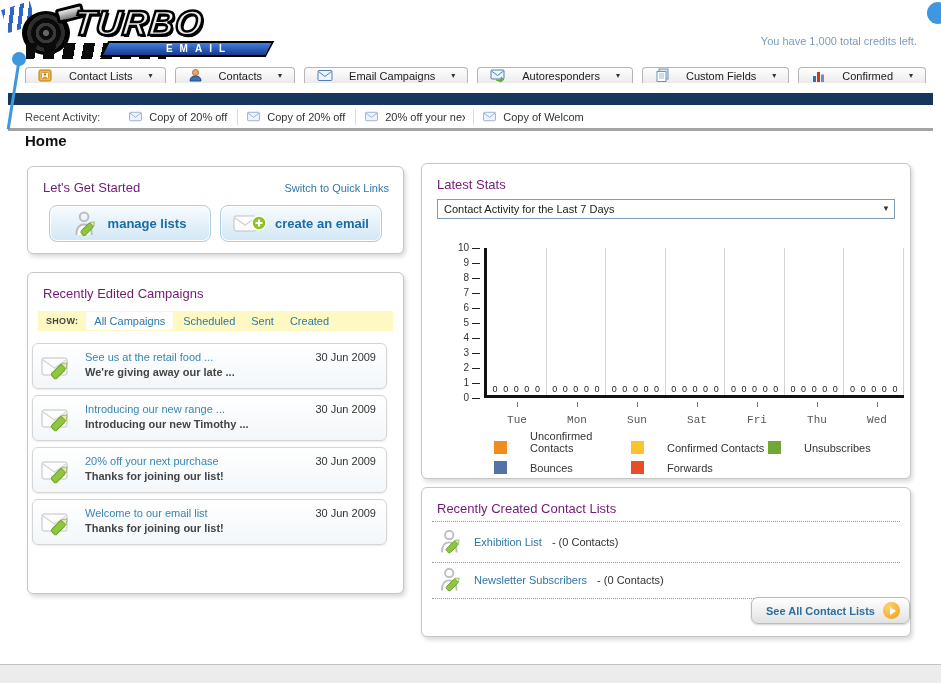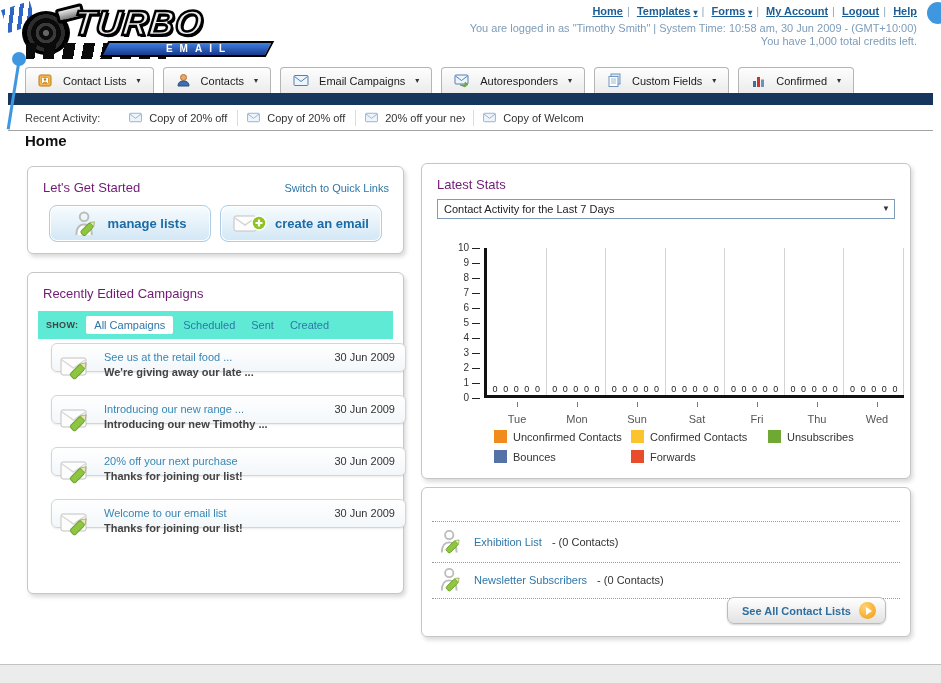--- a/index.html
+++ b/index.html
@@ -43,29 +43,29 @@
   .top-links { position:absolute; top:5px; right:16px; font-size:11px; font-weight:bold;
     color:#1b5e97; white-space:nowrap; }
   .top-links a { color:#1b5e97; text-decoration:underline; }
   .top-links .sep { color:#8fa8c0; font-weight:normal; margin:0 4px; }
   .dd-arrow { font-size:8px; text-decoration:none; display:inline-block; }
   .login-line { position:absolute; top:22px; right:16px; font-size:11px; color:#7d9cba; }
   .credits-line { position:absolute; top:35px; right:16px; font-size:11px; color:#7d9cba; }
 
   
   .tabs { position:absolute; top:67px; left:17px; display:flex; gap:9px; }
-  .tab { height:26px; padding:0 12px; display:flex; align-items:center; gap:10px;
+  .tab { height:16px; padding:0 12px; display:flex; align-items:center; gap:16px;
     border:1px solid #b5b5b5; border-bottom:none; border-radius:4px 4px 0 0;
     background:linear-gradient(#fefefe,#ebebeb); font-size:11px; color:#1a1a1a; cursor:pointer; }
   .tab .dd-arrow { color:#333; }
   .navbar { position:absolute; top:93px; left:0; width:100%; height:12px; background:#17365d; }
 
   
   .recent { position:absolute; top:105px; left:0; width:100%; height:26px;
-    border-bottom:1px solid #a3a3a3; display:flex; align-items:center; font-size:11px; color:#444; }
+    border-bottom:3px solid #a3a3a3; display:flex; align-items:center; font-size:11px; color:#444; }
   .recent-label { margin-left:17px; margin-right:20px; }
   .ra-item { display:flex; align-items:center; gap:6px; padding:0 8px; height:16px;
     border-left:1px solid #dcdcdc; cursor:pointer; }
   .ra-item:first-of-type { border-left:none; }
   .ra-text { width:80px; overflow:hidden; white-space:nowrap; color:#333; }
 
   .page-title { position:absolute; top:132px; left:17px; font-size:15px; font-weight:bold; color:#111; }
 
   
   .panel { position:absolute; background:#fff; border:1px solid #c6c6c6; border-radius:6px;
@@ -74,26 +74,26 @@
 
   #get-started { top:166px; left:19px; width:377px; height:88px; }
   .switch-link { position:absolute; right:14px; top:15px; font-size:11px; color:#2e77a8; }
   .gs-btn { position:absolute; top:38px; width:162px; height:37px; display:flex; align-items:center;
     justify-content:center; gap:8px; border:1px solid #aecde4; border-radius:8px;
     background:linear-gradient(#f8fcfe,#d2e7f5); box-shadow:inset 0 0 0 1px #fff;
     font-weight:bold; color:#1b6ca6; font-size:13px; cursor:pointer; }
   #btn-manage { left:21px; } #btn-create { left:192px; }
 
   #campaigns { top:272px; left:19px; width:377px; height:322px; }
-  .show-bar { position:absolute; top:38px; left:10px; right:10px; height:28px; background:#5eead4;
+  .show-bar { position:absolute; top:38px; left:10px; right:10px; height:20px; background:#fef9c3;
     display:flex; align-items:center; font-size:11px; }
   .show-label { font-size:9px; font-weight:bold; color:#444; margin:0 8px 0 8px; letter-spacing:.3px; }
   .filter { color:#2e77a8; margin-right:16px; }
   .filter.active { background:#fff; padding:3px 8px; border-radius:2px; margin-right:10px; }
-  .card { position:absolute; left:23px; width:355px; height:29px; border:1px solid #d5d5d5;
+  .card { position:absolute; left:4px; width:355px; height:46px; border:1px solid #d5d5d5;
     border-radius:6px; background:linear-gradient(#ffffff,#f3f7fa);
     box-shadow:0 1px 2px rgba(0,0,0,.08);text-align:center; }
   .card .cicon { position:absolute; left:8px; top:7px; }
   .card .ctitle { position:absolute; left:52px; top:7px; font-size:11px; color:#3786b5; }
   .card .csub { position:absolute; left:52px; top:22px; font-size:11px; color:#444;font-weight:bold; }
   .card .cdate { position:absolute; right:10px; top:7px; font-size:11px; color:#333; }
 
   .pill-btn { position:absolute; display:inline-flex; align-items:center; gap:8px; height:27px;
     padding:0 9px 0 14px; border:1px solid #bbb; border-radius:7px;
     background:linear-gradient(#ffffff,#e2e2e2); color:#2e6e9e; font-weight:bold; font-size:11px;
@@ -116,65 +116,54 @@
     border-left:3px solid #111; border-bottom:3px solid #111; display:flex; }
   .grp { flex:1; position:relative; border-right:1px solid #d4d4d4; }
   .zeros { position:absolute; left:0; right:0; bottom:1px; display:flex;
     justify-content:space-evenly; font-size:9px; color:#222; }
   .y-ticks { position:absolute; left:18px; top:84px; width:42px; height:152px; }
   .ylab { position:absolute; right:13px; font-size:10px; color:#333; }
   .ydash { position:absolute; right:2px; width:8px; height:1px; background:#222; }
   .x-labels { position:absolute; left:65px; top:238px; width:420px; display:flex; }
   .xcell { flex:1; text-align:center; }
   .xtick { display:block; width:1px; height:5px; background:#777; margin:0 auto 2px auto; }
-  .xlab { font-size:11px; color:#555; }
+  .xlab { font-size:11px; color:#555;font-family:Liberation Mono, monospace; }
   .legend { position:absolute; left:72px; top:266px; width:420px; display:flex; flex-wrap:wrap; }
-  .lg-item { width:137px; display:flex; align-items:flex-end; gap:6px; margin-bottom:7px;
+  .lg-item { width:137px; display:flex; align-items:flex-end; gap:23px; margin-bottom:7px;
     font-size:11px; color:#333; }
   .lg-swatch { width:13px; height:13px; flex:0 0 13px; }
 
   
   #contact-lists { top:487px; left:413px; width:490px; height:150px; }
   .dotted { position:absolute; left:10px; right:10px; border-top:1px dotted #9a9a9a; }
   .cl-item { position:absolute; left:18px; display:flex; align-items:center; gap:10px;
     font-size:11px; }
   .cl-name { color:#2e77a8; }
   .cl-count { color:#333; }
-  #see-all-btn { right:24px; bottom:12px;margin-top:36px; }
+  #see-all-btn { right:0; bottom:12px;margin-top:36px; }
 </style>
 </head>
 <body>
 
 <div class="page">
 
   <div class="logo">
     <div class="turbo-flames"></div>
     <div class="turbo-disc"></div>
     <div class="turbo-pipe"></div>
     <div class="turbo-stripes"></div>
     <div class="turbo-text">TURBO</div>
     <div class="email-bar">
       <div class="email-text">EMAIL</div>
     </div>
   </div>
 
   <div class="pin-line"></div>
   <div class="pin-circle"></div>
 
-  <div class="top-links">
-    <a>Home</a><span class="sep">|</span>
-    <a>Templates</a>
-    <a class="dd-arrow">▾</a><span class="sep">|</span>
-    <a>Forms</a>
-    <a class="dd-arrow">▾</a><span class="sep">|</span>
-    <a>My Account</a><span class="sep">|</span>
-    <a>Logout</a><span class="sep">|</span>
-    <a>Help</a>
-  </div>
-  <div class="login-line">You are logged in as "Timothy Smith" | System Time: 10:58 am, 30 Jun 2009 - (GMT+10:00)</div>
   <div class="credits-line">You have 1,000 total credits left.</div>
 
   <div class="tabs">
     <div class="tab">
       <svg width="15" height="15" viewBox="0 0 15 15">
           <rect x="1" y="2" width="12" height="11" rx="1.5" fill="#f6b44b" stroke="#b97c14"></rect>
           <rect x="3.5" y="4.5" width="7" height="6" rx="1" fill="#fff" stroke="#d99b2e"></rect>
           <circle cx="7" cy="6.5" r="1.2" fill="#b97c14"></circle>
           <path d="M5 10 Q7 8 9 10" fill="none" stroke="#b97c14"></path>
         </svg>
@@ -474,20 +463,21 @@
           <span>Bounces</span>
         </div>
         <div class="lg-item">
           <span class="lg-swatch" style="background: rgb(232, 76, 43);"></span>
           <span>Forwards</span>
         </div>
       </div>
   </div>
 
   <div class="panel" id="contact-lists">
+    <div class="panel-title">Recently Created Contact Lists</div>
     <div class="dotted" style="top:33px"></div>
     <div class="cl-item" style="top:40px">
       <svg width="24" height="27" viewBox="0 0 26 28">
           <circle cx="10" cy="7" r="4.5" fill="none" stroke="#bcbcbc" stroke-width="2"></circle>
           <path d="M2 26 Q2 15 10 15 Q18 15 18 26" fill="#fff" stroke="#bcbcbc" stroke-width="2"></path>
           <g transform="translate(8,25) rotate(-45)">
             <rect x="0" y="-3" width="14" height="6" rx="2" fill="#8ec641" stroke="#6fa32c"></rect>
             <path d="M14 -3 l4 3 l-4 3 z" fill="#efe2b8" stroke="#6fa32c" stroke-width="0.6"></path>
           </g>
         </svg>

